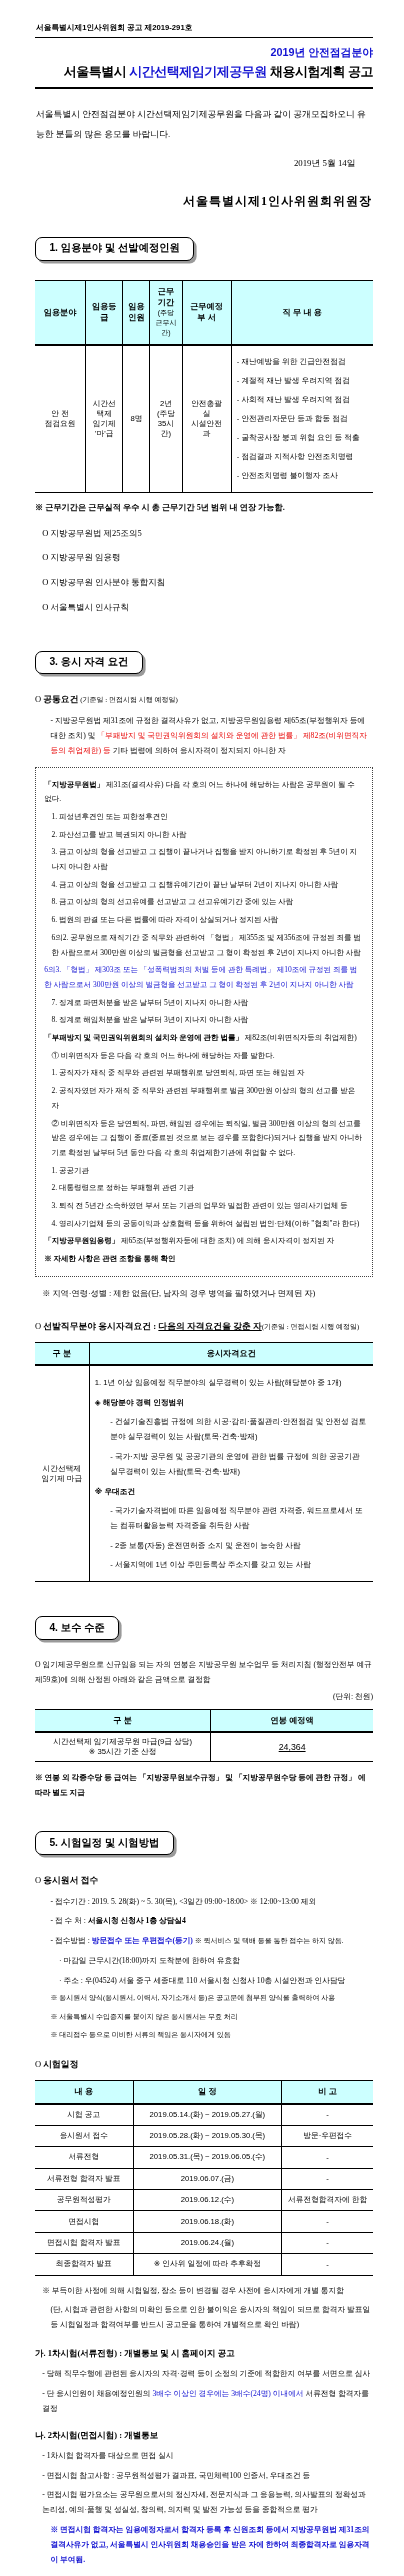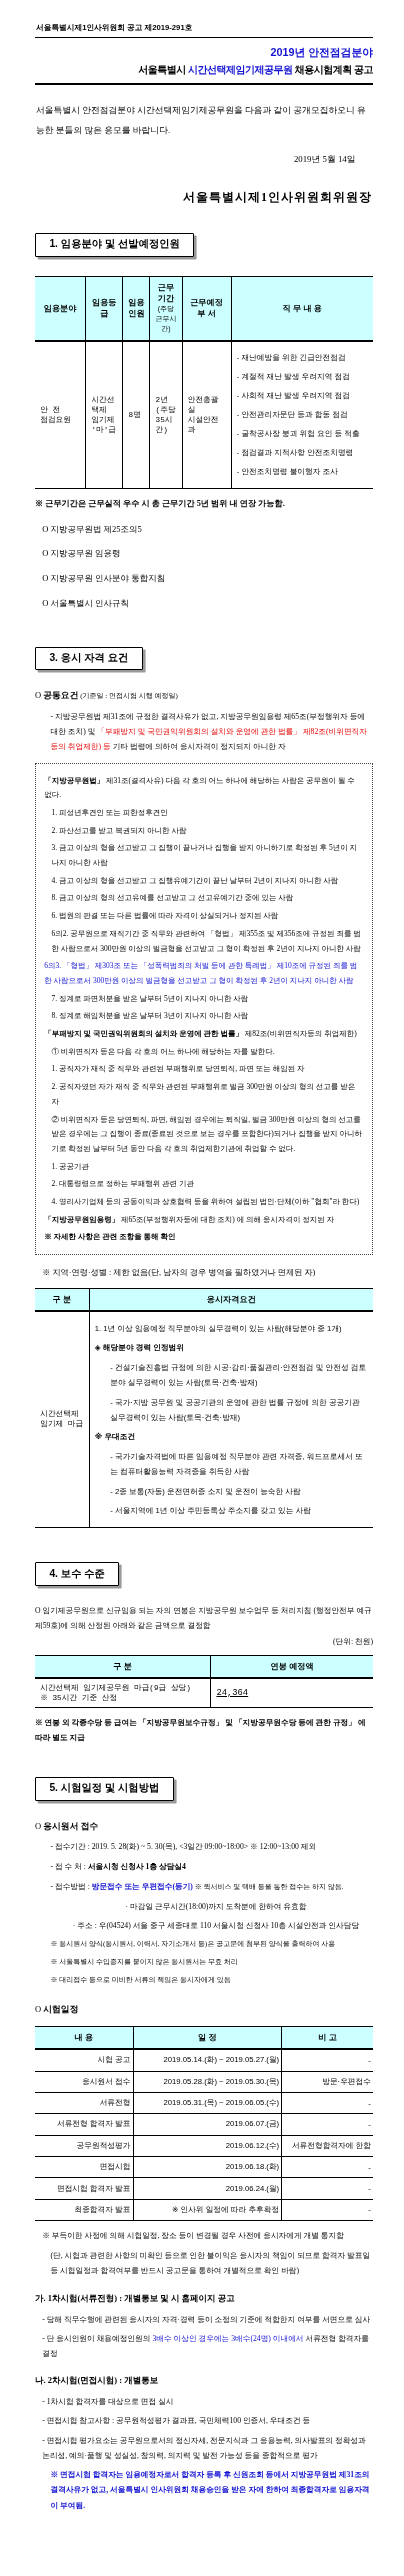--- a/index.html
+++ b/index.html
@@ -4,54 +4,54 @@
 <style>
   html,body { margin:0; padding:0; background:#fff; }
   body { width:404px; color:#000; font-family:"Liberation Serif","DejaVu Serif",serif; font-size:7.7px; }
   .page { padding:23px 31px 36px 35px; box-sizing:border-box; }
 
   
   .doc-no { font-family:"Liberation Sans","DejaVu Sans",sans-serif; font-weight:bold; font-size:7.7px; margin:0 0 4.1px 1px; }
   .top-rule { border-bottom:1px solid #000; margin-bottom:7.2px; }
   .title-wrap { border-bottom:2.1px solid #000; padding:1px 0 5.2px 3.1px;text-align:right; }
   .title-sub { color:#1414d2; font-weight:bold; font-size:10.8px; font-family:"Liberation Sans","DejaVu Sans",sans-serif; margin-bottom:3.1px; }
-  .title-main { font-size:10px; font-weight:bold; letter-spacing:-0.5px; font-family:"Liberation Sans","DejaVu Sans",sans-serif; }
+  .title-main { font-size:13px; font-weight:bold; letter-spacing:-0.5px; font-family:"Liberation Sans","DejaVu Sans",sans-serif; }
   .title-main .bl { color:#1414d2; }
   .intro { font-size:8.8px; line-height:2.3; margin:15.5px 1px 3.1px; }
   .date-line { text-align:right; font-size:8.8px; margin:13.4px 17.5px 0 0; }
   .signer { text-align:right; font-size:12px; font-weight:600; letter-spacing:1px; margin:23px 1px 0 0; }
 
   
-  .badge { display:inline-block; border:1px solid #000; border-radius:1px; background:#fff;
+  .badge { display:inline-block; border:1px solid #000; border-radius:7px; background:#fff;
            padding:3.6px 13.4px 4.1px; font-size:10.3px; font-weight:bold;
            font-family:"Liberation Sans","DejaVu Sans",sans-serif;
            box-shadow:2.6px 2.6px 0 #9a9a9a; margin:27px 0 12.4px; }
 
   
   .ln { margin:4.6px 0; line-height:1.95; }
   .ind1 { margin-left:7.2px; }
   .ind2 { margin-left:15.5px; }
-  .ind3 { margin-left:24px;text-align:center; }
+  .ind3 { margin-left:24px; }
   .bd { font-weight:bold; }
   .bl { color:#1414d2; }
   .rd { color:#e80000; }
   .ul { text-decoration:underline; }
   .sm { font-size:7px; }
   .obullet { font-size:8.5px; }
   .obullet > .obold { font-weight:bold; font-size:8.8px; }
   .pre { white-space:pre-line; }
 
   
   .tbl { width:100%; border-collapse:collapse; border-top:1.5px solid #000; border-bottom:1.5px solid #000;
          font-family:"Liberation Sans","DejaVu Sans",sans-serif; margin:7.2px 0; }
   .tbl th { background:#ccffff; font-weight:bold; font-size:8.2px; padding:5.2px 2.1px; border-bottom:2.1px double #000; }
   .tbl th + th, .tbl td + td { border-left:0.5px solid #000; }
   .tbl td { padding:4.1px 5.2px; vertical-align:middle; font-size:7.7px; }
-  .tbl .ctr { text-align:left;font-family:Liberation Mono, monospace; }
-  .tbl-sched td { border-top:0.5px solid #000; text-align:right; padding:5.2px 2.1px; }
+  .tbl .ctr { text-align:center; }
+  .tbl-sched td { border-top:0.5px solid #000; text-align:center; padding:5.2px 2.1px; }
   .duty-line { margin:5.2px 0; line-height:1.8; }
 
   
   .dbox { border:1px dotted #444; padding:6.2px 8.2px; margin:9.3px 0; font-size:7.5px; line-height:2.05; }
   .dbox .ln { margin:3.1px 0; }
 </style>
 </head>
 <body>
 
 <div class="page">
@@ -154,28 +154,30 @@
       </div>
     <p class="ln"><span class="bd">「부패방지 및 국민권익위원회의 설치와 운영에 관한 법률」</span><span> 제82조(비위면직자등의 취업제한)</span></p>
     <div class="ind1">
 
     <p class="ln">① 비위면직자 등은 다음 각 호의 어느 하나에 해당하는 자를 말한다.</p>
         <p class="ln">1. 공직자가 재직 중 직무와 관련된 부패행위로 당연퇴직, 파면 또는 해임된 자</p>
         <p class="ln">2. 공직자였던 자가 재직 중 직무와 관련된 부패행위로 벌금 300만원 이상의 형의 선고를 받은 자</p>
         <p class="ln">② 비위면직자 등은 당연퇴직, 파면, 해임된 경우에는 퇴직일, 벌금 300만원 이상의 형의 선고를 받은 경우에는 그 집행이 종료(종료된 것으로 보는 경우를 포함한다)되거나 집행을 받지 아니하기로 확정된 날부터 5년 동안 다음 각 호의 취업제한기관에 취업할 수 없다.</p>
         <p class="ln">1. 공공기관</p>
         <p class="ln">2. 대통령령으로 정하는 부패행위 관련 기관</p>
+        <p class="ln">3. 퇴직 전 5년간 소속하였던 부서 또는 기관의 업무와 밀접한 관련이 있는 영리사기업체 등</p>
         <p class="ln">4. 영리사기업체 등의 공동이익과 상호협력 등을 위하여 설립된 법인·단체(이하 "협회"라 한다)</p>
       </div>
     <p class="ln"><span class="bd">「지방공무원임용령」</span><span> 제65조(부정행위자등에 대한 조치) 에 의해 응시자격이 정지된 자</span></p>
     <p class="ln bd">※ 자세한 사항은 관련 조항을 통해 확인</p>
   </div>
 
   <p class="ln ind1" style="font-size:8.2px">※ 지역·연령·성별 : 제한 없음(단, 남자의 경우 병역을 필하였거나 면제된 자)</p>
 
+  <p class="ln obullet" style="margin-top:15.5px"><span>O </span><span class="obold">선발직무분야 응시자격요건 : </span><span class="obold ul">다음의 자격요건을 갖춘 자</span><span class="sm">(기준일 : 면접시험 시행 예정일)</span></p>
 
   <table class="tbl">
     <colgroup>
         <col style="width:16%">
         <col style="width:84%">
       </colgroup>
     <thead>
       <tr>
         <th>구 분</th>
         <th>응시자격요건</th>

